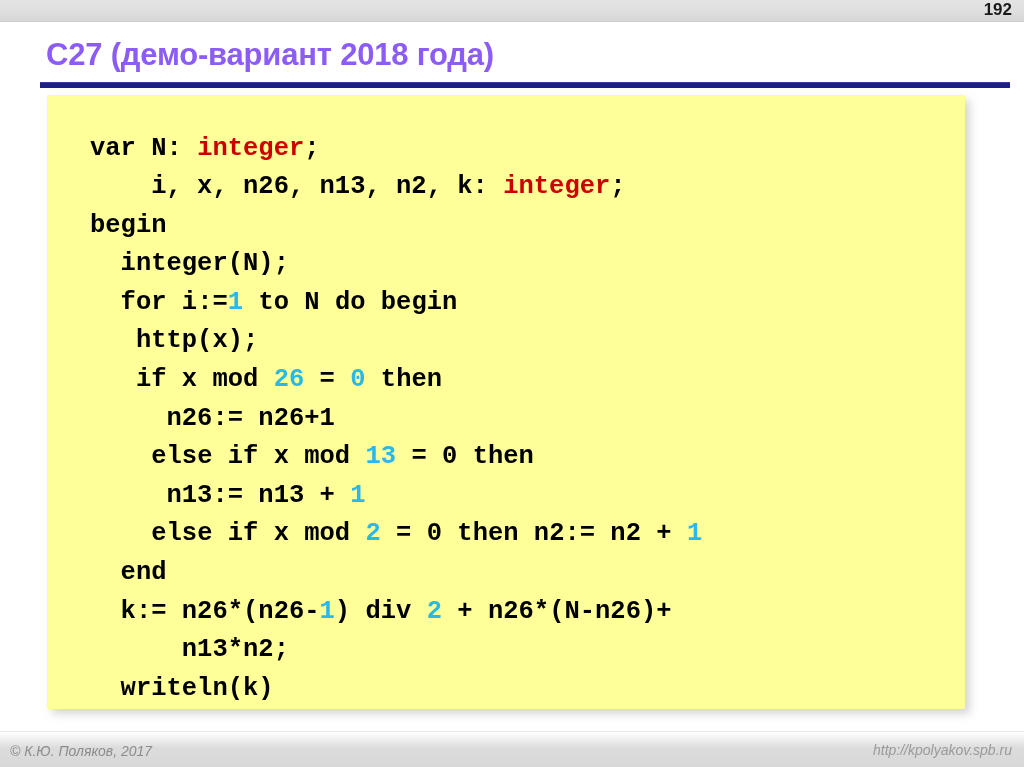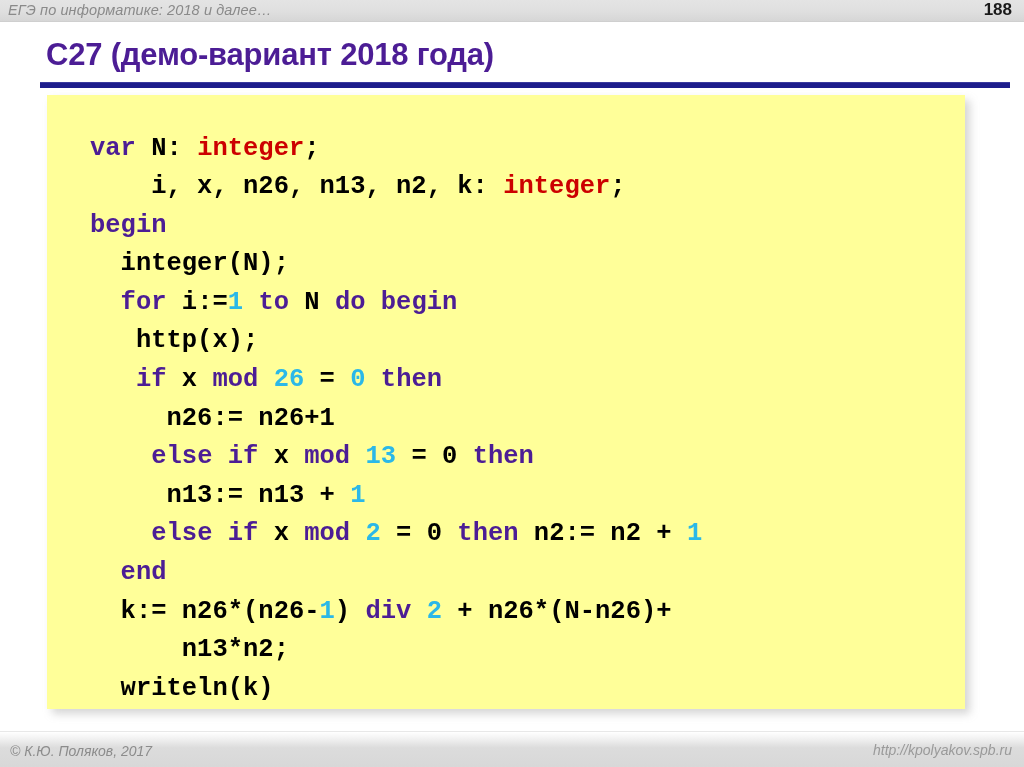--- a/index.html
+++ b/index.html
@@ -45,21 +45,21 @@
     color: #1a1a1a;
   }
 
   
   .slide-title {
     position: absolute;
     left: 46px;
     top: 37px;
     font-size: 31px;
     font-weight: bold;
-    color: #4c1d95;
+    color: #8b5cf6;
     white-space: nowrap;
     letter-spacing: -0.2px;
   }
   .title-rule {
     position: absolute;
     left: 40px;
     top: 82px;
     width: 970px;
     height: 5px;
     background: #1d1d8c;
@@ -92,21 +92,21 @@
     left: 43px;
     top: 9px;
     font-family: "Liberation Mono", "DejaVu Sans Mono", monospace;
     font-size: 25.5px;
     line-height: 38.6px;
     font-weight: bold;
     color: #000000;
     white-space: pre;
     letter-spacing: 0px;
   }
-  .kw  { color: #4c1d95; }  
+  .kw  { color: #000000; }  
   .ty  { color: #cc0000; text-align: center; }  
   .num { color: #2bb8e8; }  
   .pl  { color: #000000; }  
 
   
   .footer {
     position: absolute;
     left: 0;
     bottom: 0;
     width: 1024px;
@@ -132,22 +132,21 @@
     font-size: 14px;
     font-style: italic;
     color: #9a9a9a;
     white-space: nowrap;
   }
 </style>
 </head>
 <body>
 
 <div class="topbar">
-  <div class="topbar-title">ЕГЭ по информатике: 2018 и далее…</div>
-  <div class="page-number">188</div>
+  <div class="page-number">192</div>
 </div>
 
 <div class="slide-title">C27 (демо-вариант 2018 года)</div>
 <div class="title-rule"></div>
 
 <div class="code-shadow"></div>
 <div class="code-panel">
   <pre class="code-text" id="code-text"><span class="kw">var</span><span class="pl"> N: </span><span class="ty">integer</span><span class="pl">;</span>
 <span class="pl">    i, x, n26, n13, n2, k: </span><span class="ty">integer</span><span class="pl">;</span>
 <span class="kw">begin</span>

